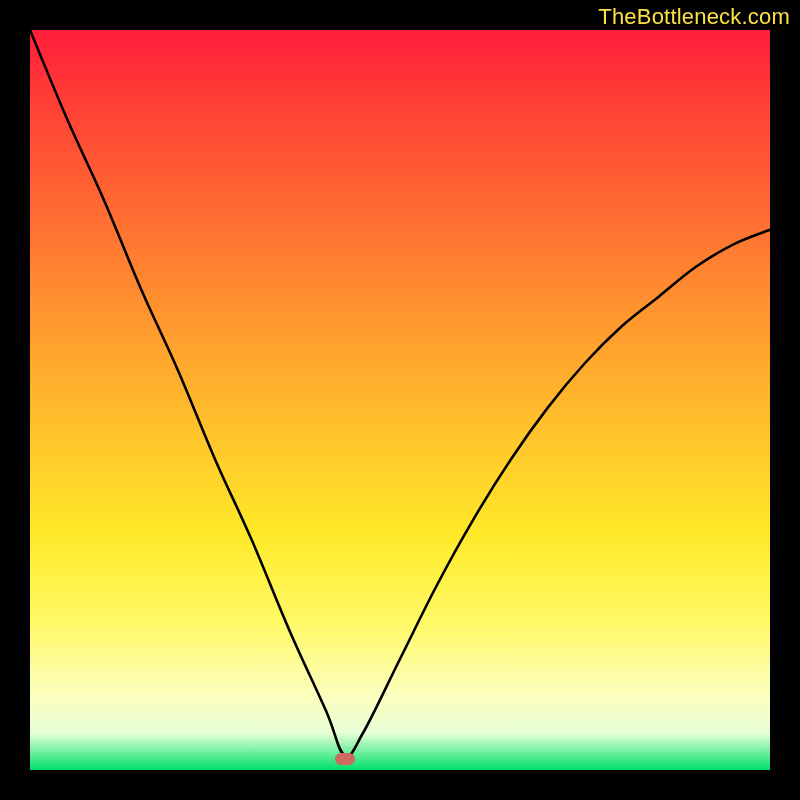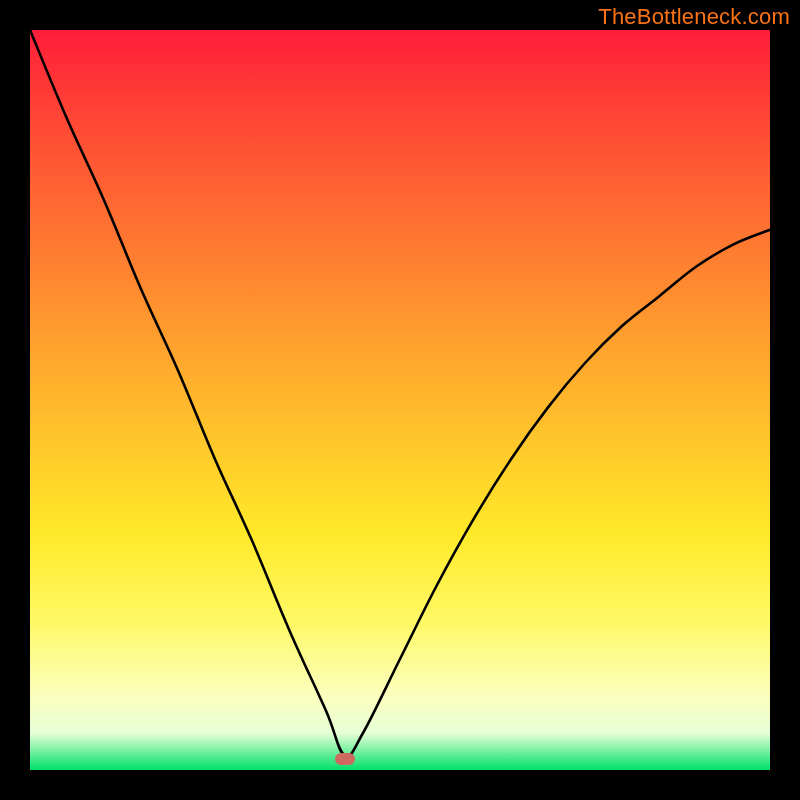--- a/index.html
+++ b/index.html
@@ -42,21 +42,21 @@
     left: 0;
     top: 0;
     width: 740px;
     height: 740px;
     overflow: visible;
   }
   .attribution {
     position: absolute;
     top: 4px;
     right: 10px;
-    color: #f97316;
+    color: #fde047;
     font-size: 22px;
     font-weight: 500;
     letter-spacing: 0.2px;
   }
   .min-marker {
     position: absolute;
     width: 20px;
     height: 12px;
     border-radius: 6px;
     background: #cc6a5f;

